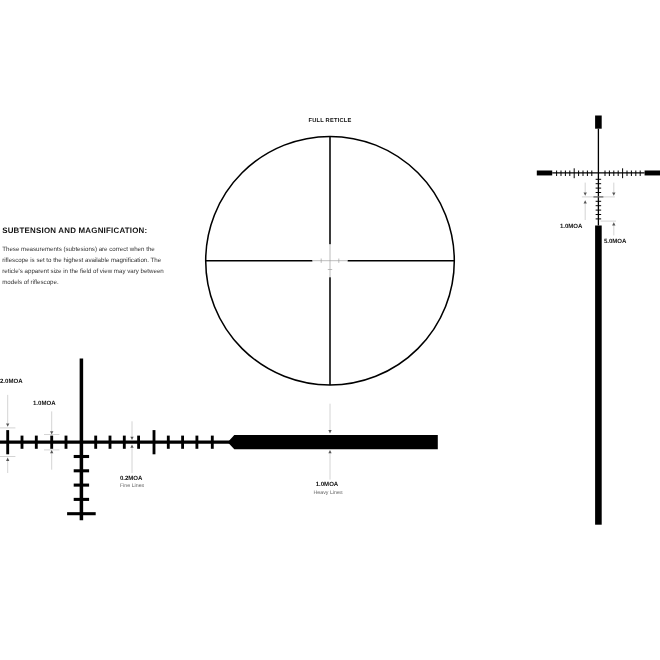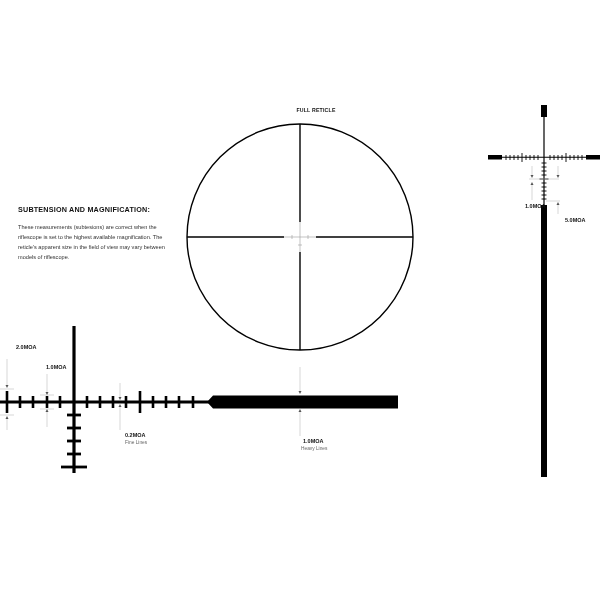--- a/index.html
+++ b/index.html
@@ -1,18 +1,18 @@
 <!DOCTYPE html>
 <html><head>
   <meta charset="utf-8">
   <style>
     html, body { margin: 0; padding: 0; background: #ffffff; }
     body { width: 600px; height: 600px; position: relative; overflow: hidden;
            font-family: "Liberation Sans", sans-serif; color: #111; }
-    .abs { position: absolute; margin-left: 16px; }
+    .abs { position: absolute; }
     .title-main { left: 2px; top: 205px; font-size: 7.2px; font-weight: bold; letter-spacing: 0.2px; white-space: nowrap; }
     .desc { left: 2px; top: 222px; width: 150px; font-size: 5.6px; line-height: 10px; color: #333; }
     .reticle-title { left: 270px; top: 107px; width: 60px; text-align: center; font-size: 5.2px; font-weight: bold; letter-spacing: 0.2px; }
     .lbl { font-size: 5.5px; font-weight: bold; white-space: nowrap; }
     .sub { font-size: 4.8px; color: #666; white-space: nowrap; }
     svg.stage { position: absolute; left: 0; top: 0; }
   </style>
 </head>
 <body>
 

